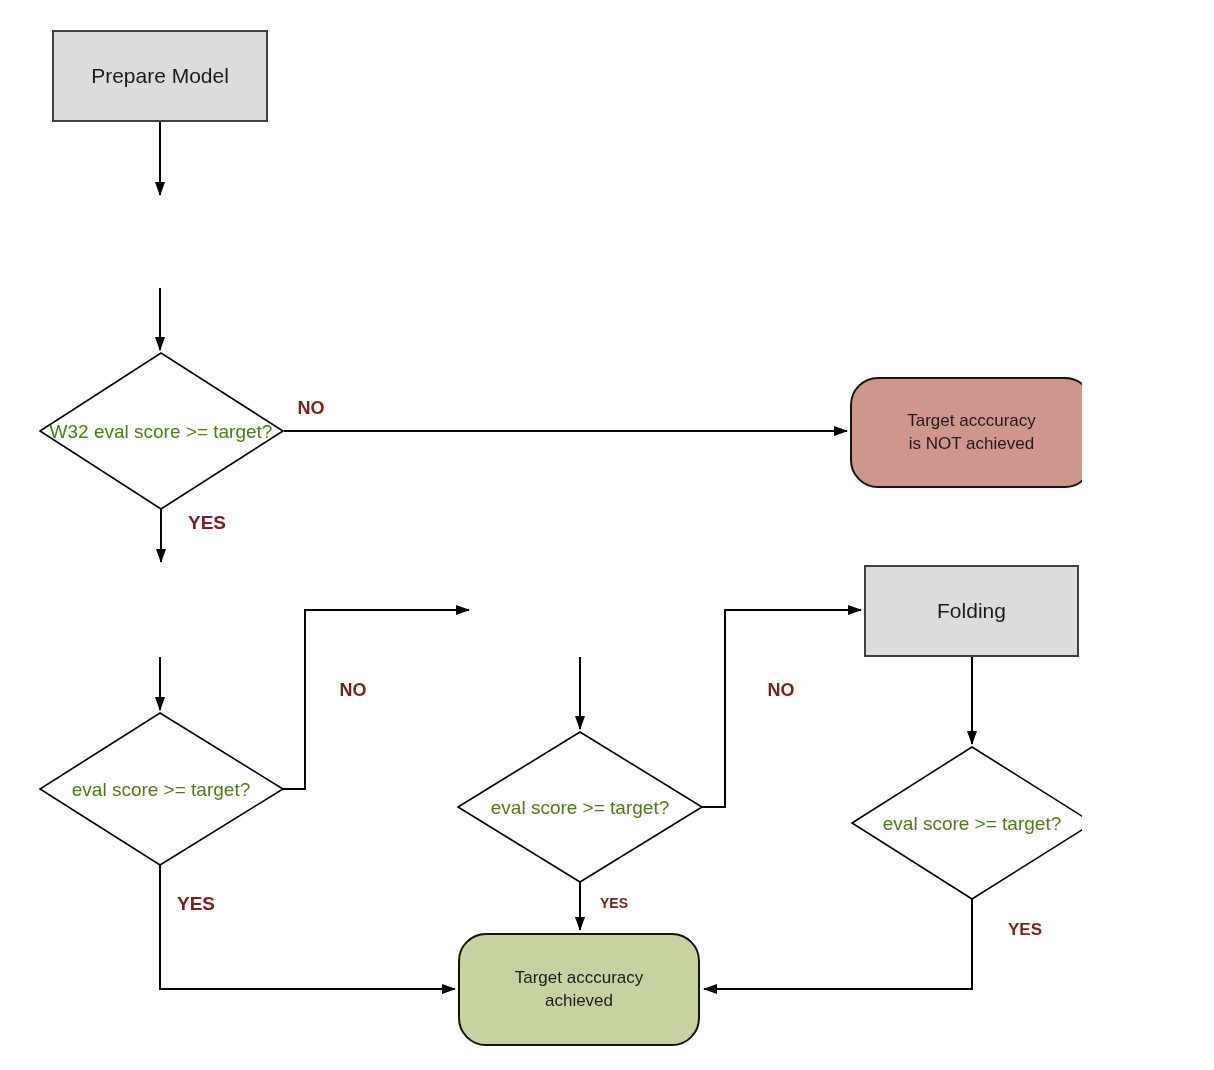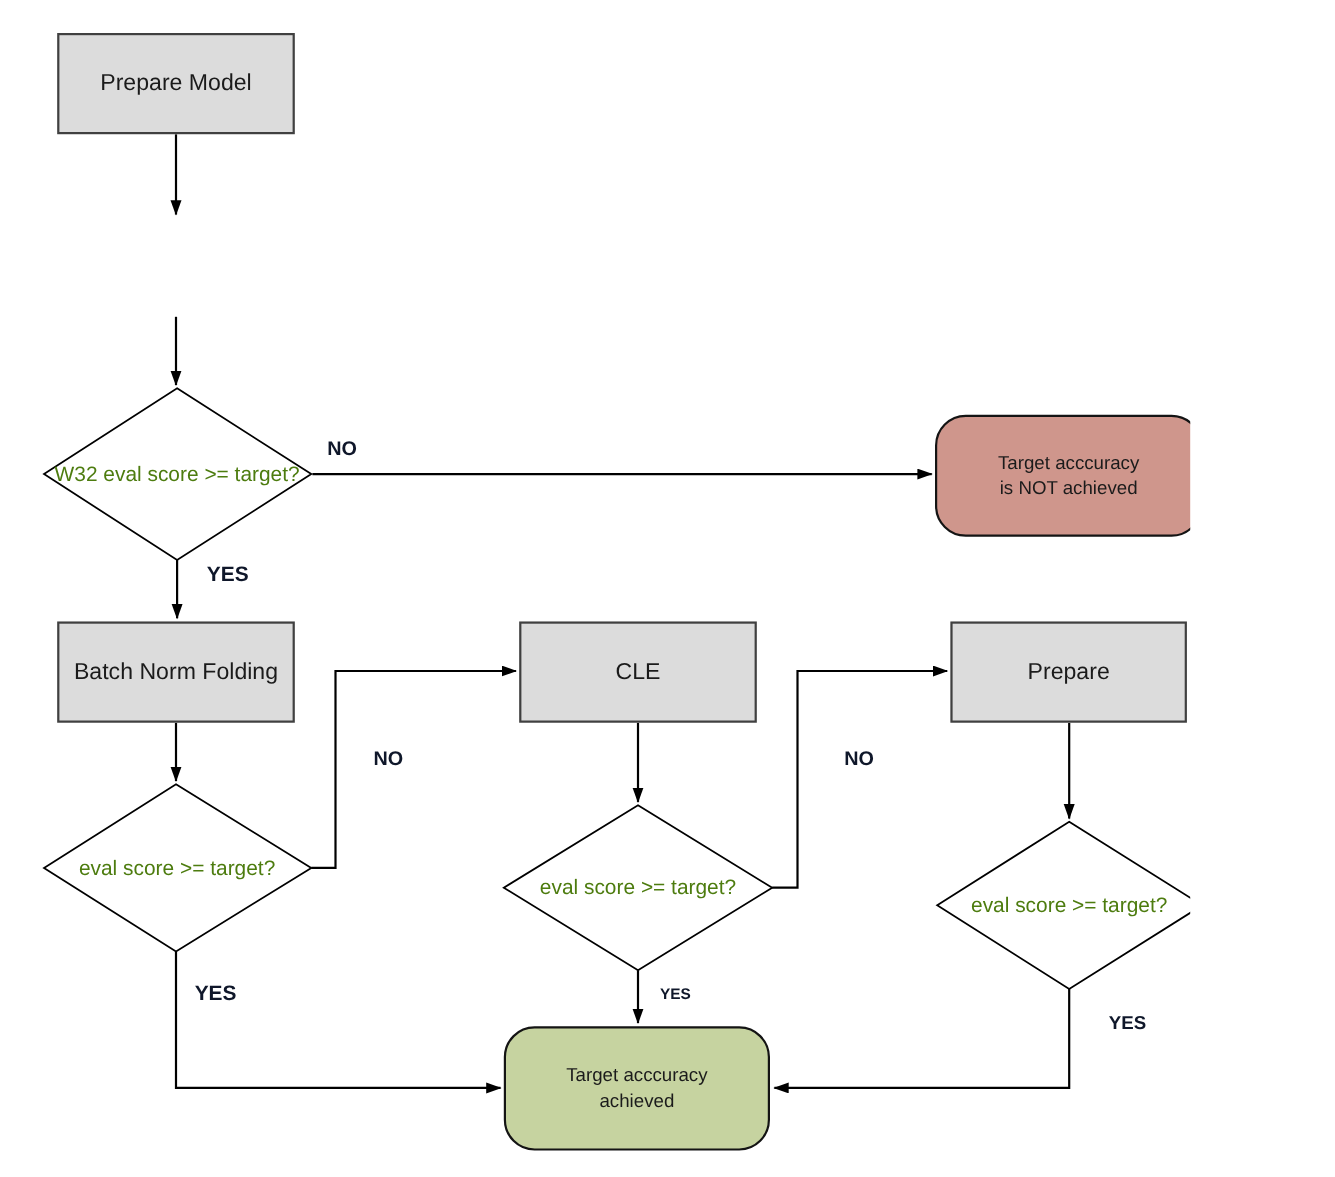--- a/index.html
+++ b/index.html
@@ -22,21 +22,21 @@
     text-align:center;font-size:17px;line-height:1.35;white-space:pre-line;box-sizing:border-box;
   }
   .terminal.fail{background:var(--fail-fill,#cf968c);}
   .terminal.success{background:var(--success-fill,#c6d3a0);}
   .diamond-label{
     position:absolute;transform:translate(-50%,-50%);
     font-size:19px;white-space:nowrap;color:#4d7c0f;
   }
   .edge-label{
     position:absolute;transform:translate(-50%,-50%);
-    font-weight:bold;color:#0f172a;white-space:nowrap;
+    font-weight:bold;color:#7f1d1d;white-space:nowrap;
   }
   .s19{font-size:19px;}
   .s18{font-size:18px;}
   .s17{font-size:17px;}
   .s14{font-size:14px;}
 </style>
 </head>
 <body>
 
 <div class="stage">
@@ -64,25 +64,23 @@
 
     <polygon class="diamond" points="161,353 283,431 161,509 40,431"></polygon>
     <polygon class="diamond" points="160,713 283,789 160,865 40,789"></polygon>
     <polygon class="diamond" points="580,732 702,807 580,882 458,807"></polygon>
     <polygon class="diamond" points="972,747 1093,823 972,899 852,823"></polygon>
   </svg>
 
   <div class="process" style="left:52px;top:30px;width:216px;height:92px">Prepare Model</div>
 
 
-  <div class="process" style="left:52px;top:565px;width:216px;height:92px">Batch Norm Folding</div>
 
-  <div class="process" style="left:472px;top:565px;width:216px;height:92px">CLE</div>
 
-  <div class="process" style="left:864px;top:565px;width:215px;height:92px">Prepare</div>
+  <div class="process" style="left:864px;top:565px;width:215px;height:92px">Folding</div>
 
   <div class="terminal fail" style="left:850px;top:377px;width:243px;height:111px">Target acccuracy
 is NOT achieved</div>
 
   <div class="terminal success" style="left:458px;top:933px;width:242px;height:113px">Target acccuracy
 achieved</div>
 
   <div class="diamond-label" style="left:161px;top:432px">W32 eval score &gt;= target?</div>
   <div class="diamond-label" style="left:161px;top:790px">eval score &gt;= target?</div>
   <div class="diamond-label" style="left:580px;top:808px">eval score &gt;= target?</div>

